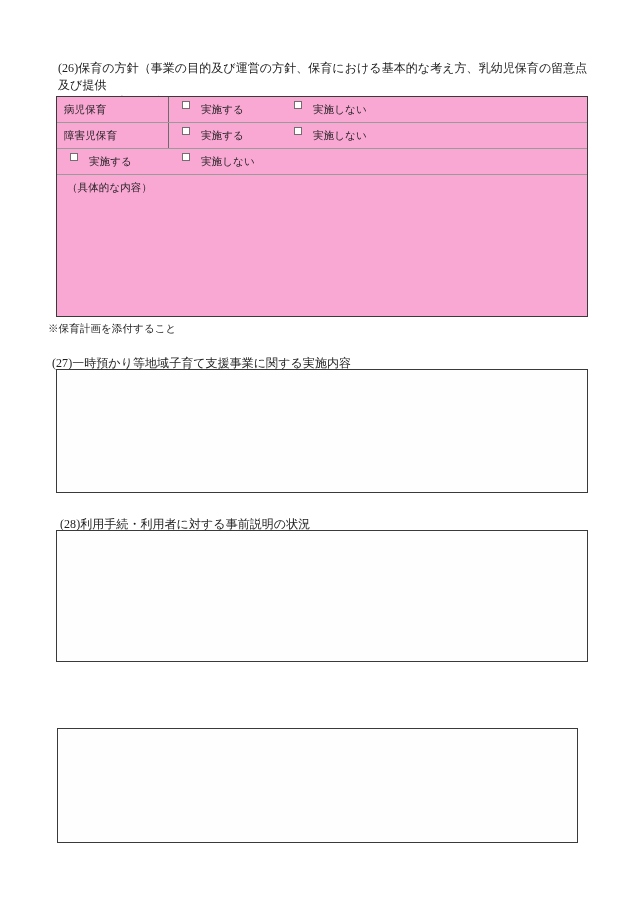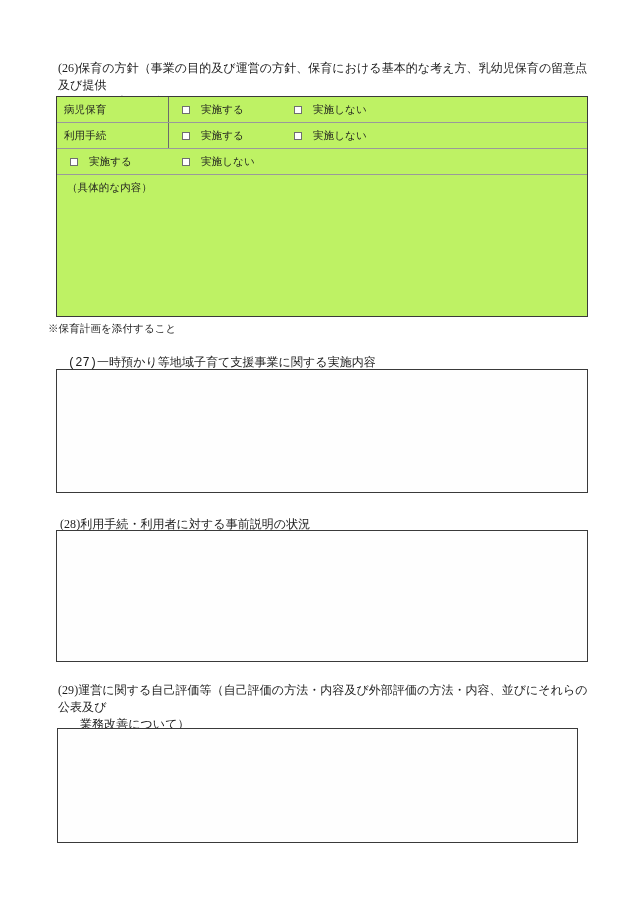--- a/index.html
+++ b/index.html
@@ -53,21 +53,21 @@
   }
 
   
   .tbl {
     position: absolute;
     left: 56px;
     top: 96px;
     width: 532px;
     border: 1.3px solid #3a3a3a;
     border-collapse: collapse;
-    background: #bef264;
+    background: #f9a8d4;
     box-sizing: border-box;
   }
   .tbl-row {
     display: flex;
     height: 26px;
     border-bottom: 1px solid #9a9a9a;
     box-sizing: border-box;
   }
   .tbl-row:last-child { border-bottom: none; }
 
@@ -82,21 +82,21 @@
   .cell-opts {
     flex: 1;
     display: flex;
     align-items: center;
     padding-left: 13px;
     box-sizing: border-box;
   }
 
   .opt {
     display: flex;
-    align-items: center;
+    align-items: flex-start;
     white-space: nowrap;
     font-family: Liberation Serif, serif;
   }
   .opt.first { width: 112px; }
 
   .cbox {
     display: inline-block;
     width: 8px;
     height: 8px;
     border: 1.2px solid #6f6f6f;
@@ -121,21 +121,21 @@
   }
 
   
   .freebox {
     position: absolute;
     border: 1.3px solid #3a3a3a;
     background: #fefefe;
     box-sizing: border-box;
   }
 
-  #head27 { left: 68px; top: 355px; width: 520px; font-family: Liberation Mono, monospace; }
+  #head27 { left: 52px; top: 355px; width: 520px; }
   #box27  { left: 56px; top: 369px; width: 532px; height: 124px; }
 
   #head28 { left: 60px; top: 516px; width: 520px; font-family: Liberation Serif, serif; }
   #box28  { left: 56px; top: 530px; width: 532px; height: 132px; }
 
   #head29 { left: 58px; top: 682px; width: 535px; }
   #box29  { left: 57px; top: 728px; width: 521px; height: 115px; }
 </style>
 </head>
 <body>
@@ -160,21 +160,21 @@
         </span>
         <span class="opt">
           <span class="cbox"></span>
           <span class="label">実施しない</span>
         </span>
       </div>
     </div>
 
     <div class="tbl-row">
       <div class="cell-name">
-        <span class="label">利用手続</span>
+        <span class="label">障害児保育</span>
       </div>
       <div class="cell-opts">
         <span class="opt first">
           <span class="cbox"></span>
           <span class="label">実施する</span>
         </span>
         <span class="opt">
           <span class="cbox"></span>
           <span class="label">実施しない</span>
         </span>
@@ -204,19 +204,15 @@
   <div class="sec-head" id="head27">
     <span>(27)一時預かり等地域子育て支援事業に関する実施内容</span>
   </div>
   <div class="freebox" id="box27"></div>
 
   <div class="sec-head" id="head28">
     <span>(28)利用手続・利用者に対する事前説明の状況</span>
   </div>
   <div class="freebox" id="box28"></div>
 
-  <div class="sec-head" id="head29">
-    <span>(29)運営に関する自己評価等（自己評価の方法・内容及び外部評価の方法・内容、並びにそれらの公表及び</span>
-    <span class="line2">業務改善について）</span>
-  </div>
   <div class="freebox" id="box29"></div>
 
 </div>
 
 </body></html>

